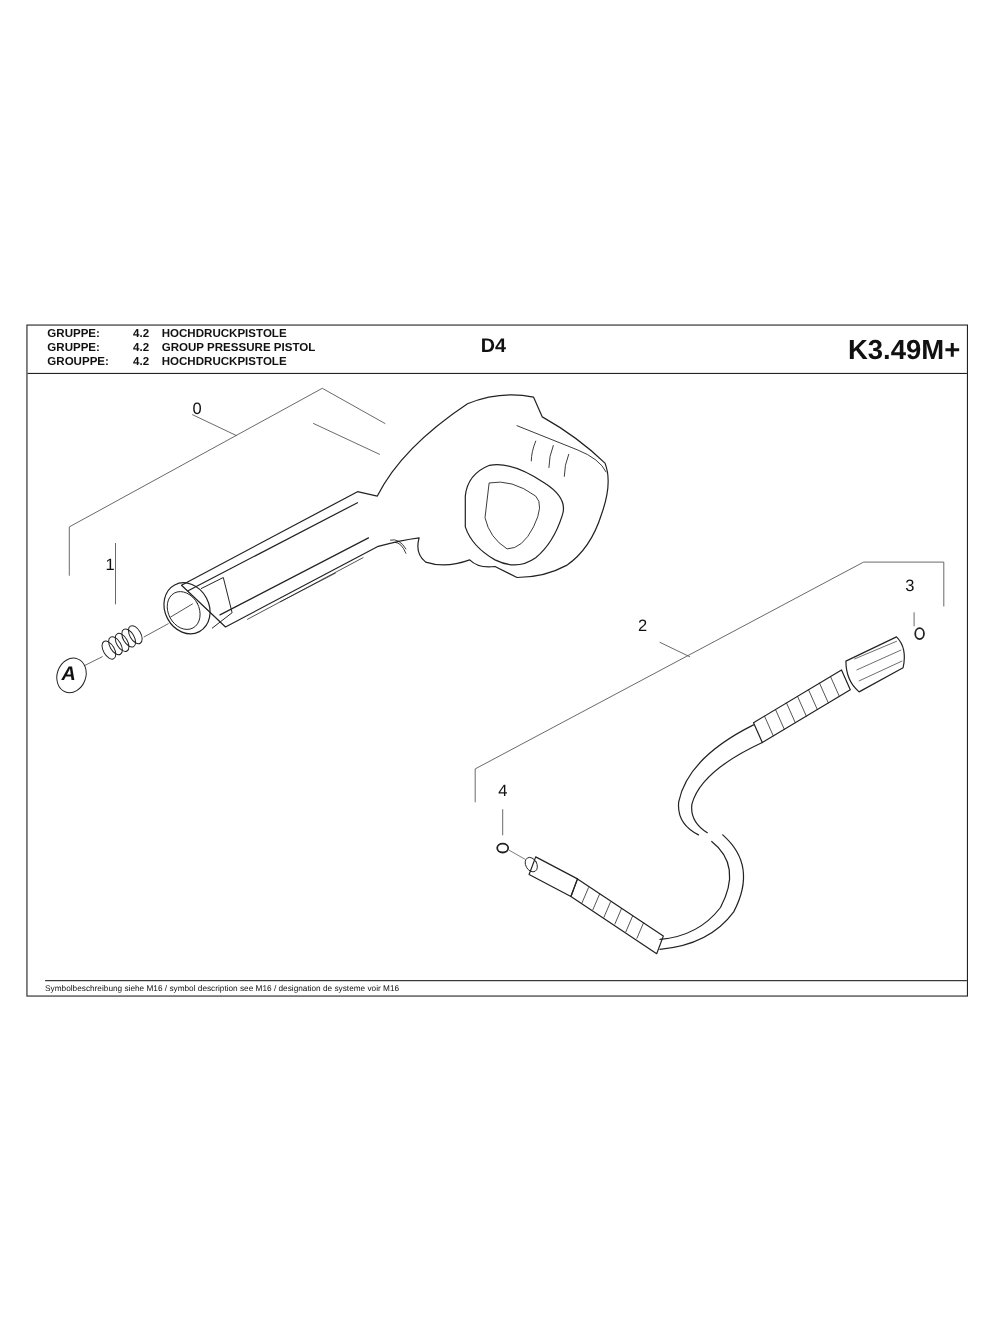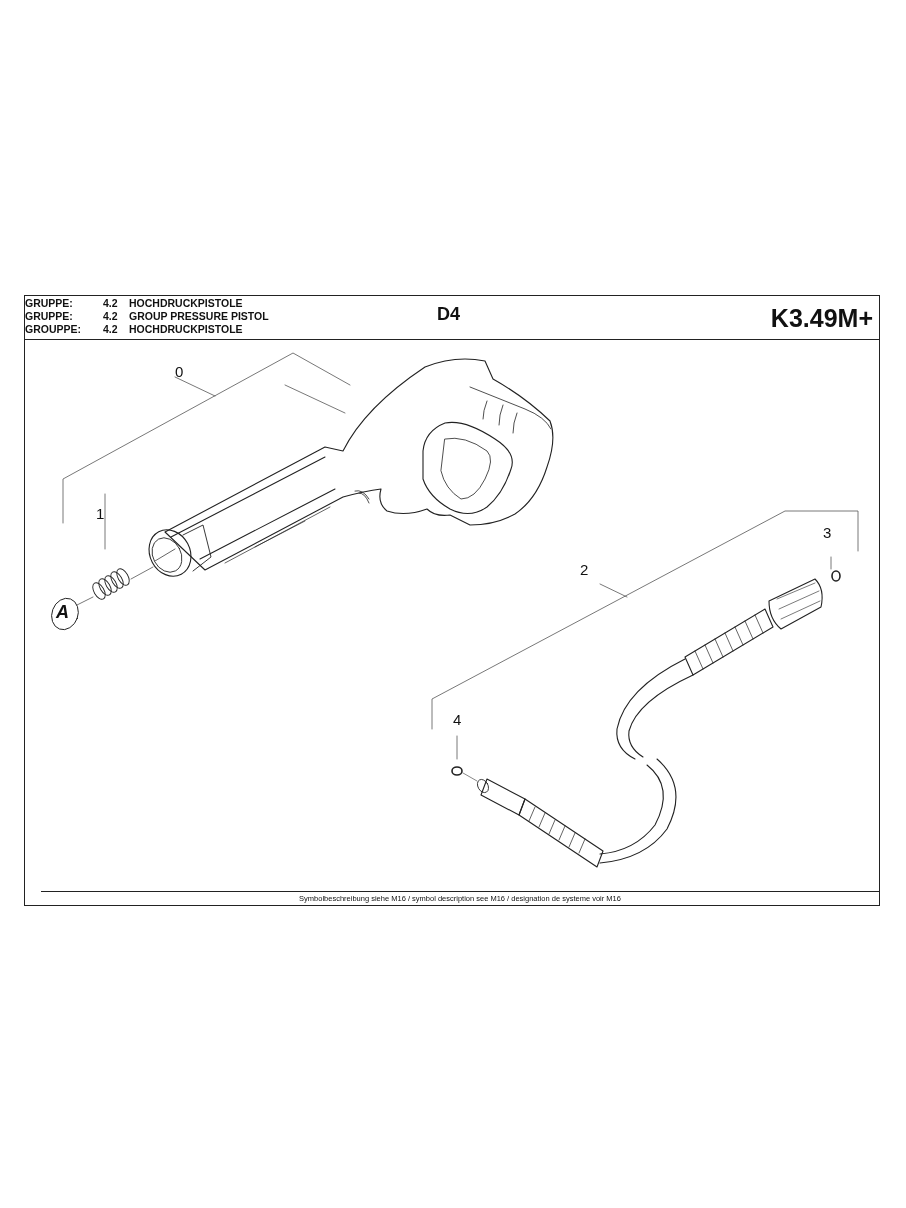--- a/index.html
+++ b/index.html
@@ -1,26 +1,26 @@
 <!DOCTYPE html>
 <html><head>
 <meta charset="utf-8">
 <style>
   html, body { margin: 0; padding: 0; background: #ffffff; }
   body { width: 906px; height: 1208px; position: relative; overflow: hidden; font-family: "Liberation Sans", sans-serif; color: #111; }
   .sheet { position: absolute; left: 24px; top: 295px; width: 856px; height: 611px; border: 1.5px solid #222; box-sizing: border-box; }
   .header { position: absolute; left: 0; top: 0; right: 0; height: 43px; border-bottom: 1.5px solid #222; }
-  .group-rows { position: absolute; left: 0; top: 1px; }
+  .group-rows { position: absolute; left: 18px; top: 1px; }
   .group-row { display: flex; font-weight: bold; font-size: 10.5px; line-height: 13px; }
   .group-row .lbl { width: 78px; }
   .group-row .num { width: 26px; }
   .sheet-id { position: absolute; left: 412px; top: 8px; font-weight: bold; font-size: 18px; }
   .model { position: absolute; right: 6px; top: 8px; font-weight: bold; font-size: 25px; }
   .drawing { position: absolute; left: 0; top: 43px; width: 854px; height: 553px; }
-  .footer { position: absolute; left: 16px; right: 0; bottom: 0; height: 13px; border-top: 1.5px solid #222; font-size: 7.5px; text-align: center; line-height: 13px; }
+  .footer { position: absolute; left: 16px; right: 0; bottom: 0; height: 13px; border-top: 1.5px solid #222; font-size: 7.5px; text-align: left; line-height: 13px; }
   .callout { position: absolute; font-size: 15px; }
 </style>
 </head>
 <body>
 
 <div class="sheet">
   <div class="header">
     <div class="group-rows">
       <div class="group-row">
         <span class="lbl">GRUPPE:</span>

